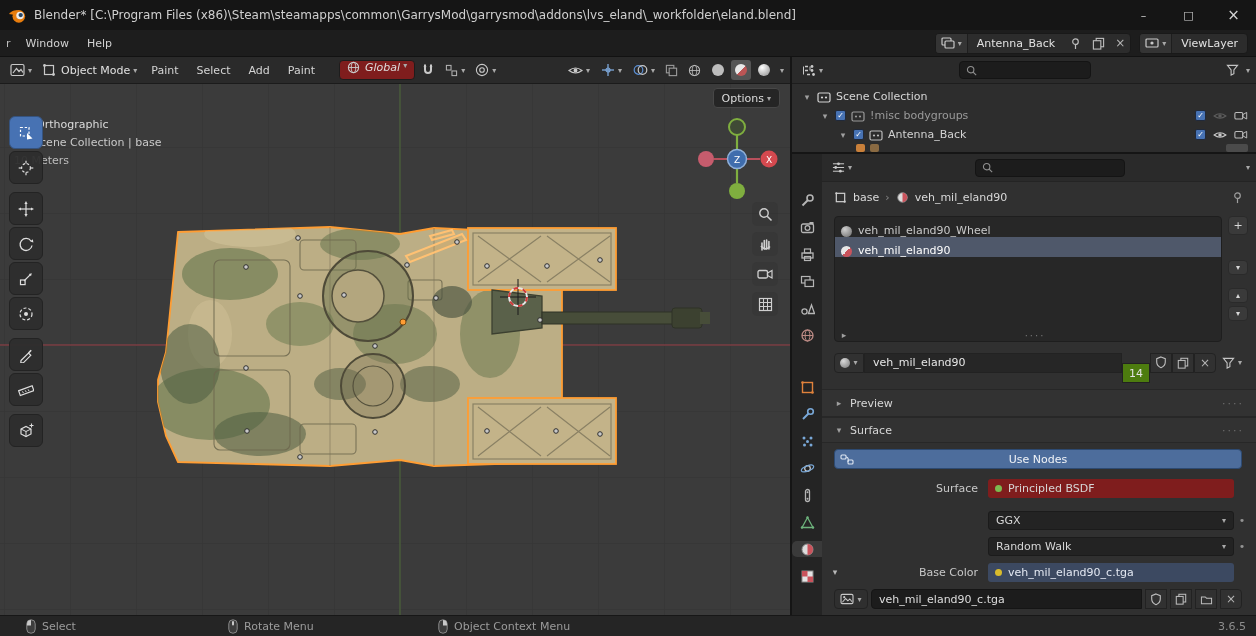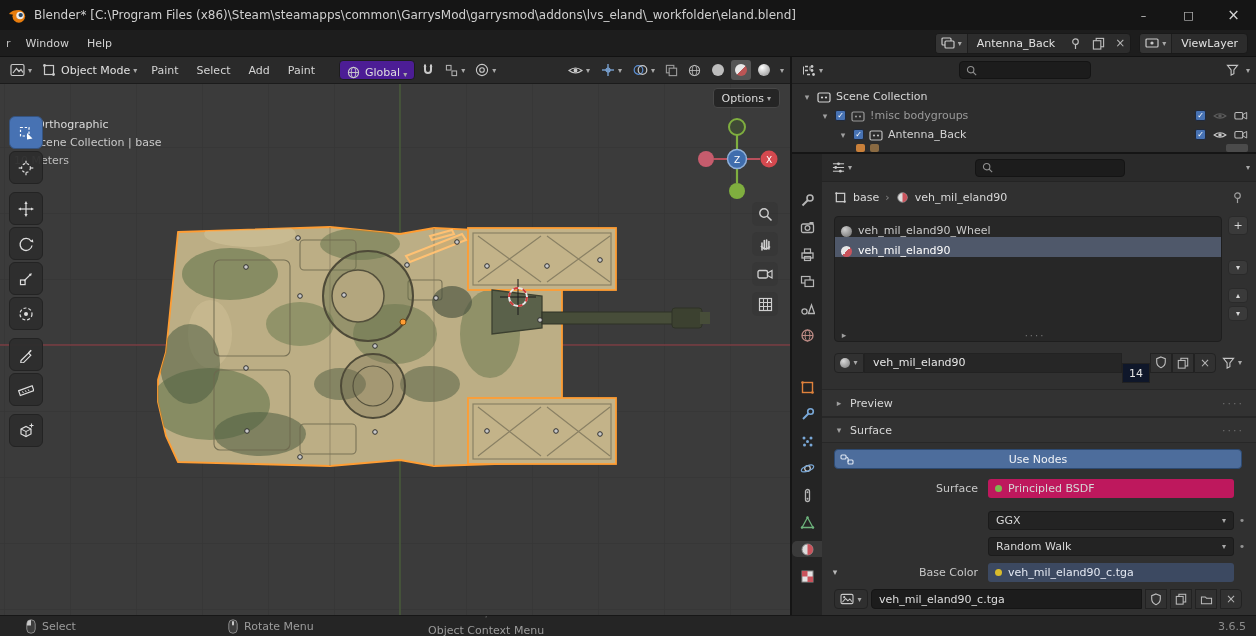--- a/index.html
+++ b/index.html
@@ -29,21 +29,21 @@
 .xseg{color:#b5b5b5;font-size:12px;}
 
 .content{flex:1 1 auto;display:flex;min-height:0;}
 .left{width:790px;display:flex;flex-direction:column;}
 .right{width:466px;display:flex;flex-direction:column;border-left:2px solid #151515;background:#303030;}
 
 .vp-header{flex:0 0 27px;background:#2a2a2a;border-bottom:1px solid #1b1b1b;display:flex;align-items:center;padding:0 6px;gap:2px;}
 .hdr-btn{display:flex;align-items:center;padding:0 4px;height:22px;border-radius:3px;}
 .hdr-menu{padding:0 8px;color:#d4d4d4;}
 .mode-dd span.mlabel{margin-left:5px;color:#e0e0e0;}
-.orient-dd{display:flex;align-items:flex-end;height:20px;background:#4c1d95;border:1px solid #1d1d1d;border-radius:4px;padding:0 7px;margin-left:14px;}
+.orient-dd{display:flex;align-items:flex-start;height:20px;background:#7f1d1d;border:1px solid #1d1d1d;border-radius:4px;padding:0 7px;margin-left:14px;font-style:italic;}
 .orient-dd .olabel{margin-left:5px;color:#dedede;}
 .hdr-right{margin-left:auto;display:flex;align-items:center;gap:3px;}
 .sphere{width:12px;height:12px;border-radius:50%;}
 .shade-btn{width:20px;height:20px;display:flex;align-items:center;justify-content:center;border-radius:3px;}
 .shade-btn.active{background:#555;}
 
 .viewport{position:relative;flex:1 1 auto;background:#3b3b3b;overflow:hidden;}
 .vp-overlay-text{position:absolute;left:14px;top:32px;line-height:18px;pointer-events:none;}
 .vp-overlay-text .l1{color:#dcdcdc;}
 .vp-overlay-text .l2{color:#c9c9c9;}
@@ -87,35 +87,35 @@
 .list-grip{position:absolute;bottom:0;left:0;right:0;height:12px;display:flex;align-items:center;}
 .grip-dots{color:#777;letter-spacing:2px;margin:0 auto;font-size:10px;}
 .slot-side{width:24px;display:flex;flex-direction:column;align-items:center;}
 .mini-btn{width:20px;height:19px;background:#3a3a3a;border:1px solid #2a2a2a;border-radius:4px;color:#d8d8d8;display:flex;align-items:center;justify-content:center;margin-bottom:3px;font-size:11px;}
 .mini-btn.small{height:15px;font-size:8px;}
 .id-row{flex:0 0 30px;display:flex;align-items:center;padding:0 14px 0 12px;gap:0;}
 .seg{height:20px;display:flex;align-items:center;justify-content:center;background:#313131;border:1px solid #222;}
 .seg.first{border-radius:4px 0 0 4px;}
 .seg.last{border-radius:0 4px 4px 0;}
 .namefield{flex:1;background:#262626;color:#e6e6e6;padding:0 8px;justify-content:flex-start;min-width:0;white-space:nowrap;overflow:hidden;}
-.users{width:28px;background:#0f172a;color:#e3e3e3;margin-top:21px;}
+.users{width:28px;background:#4d7c0f;color:#e3e3e3;margin-top:21px;}
 .iconbtn20{width:22px;}
 .filter-dd{margin-left:6px;display:flex;align-items:center;}
 .section-hd{display:flex;align-items:center;gap:6px;padding:0 12px;background:#323232;border-top:1px solid #272727;border-bottom:1px solid #272727;}
 .section-hd .grips{margin-left:auto;color:#6e6e6e;letter-spacing:2px;}
 .sec-preview{flex:0 0 28px;margin-top:6px;}
 .sec-surface{flex:0 0 26px;}
 .usenodes-row{flex:0 0 32px;display:flex;align-items:center;padding:0 14px 0 12px;}
 .usenodes-btn{flex:1;height:20px;background:#4d6d9c;border:1px solid #2d4a72;border-radius:4px;display:flex;align-items:center;justify-content:center;position:relative;color:#f0f3f7;}
 .usenodes-btn .left-ic{position:absolute;left:5px;top:3px;}
 .frow{flex:0 0 26px;display:flex;align-items:center;padding-right:6px;}
 .frow .capc{width:26px;text-align:center;color:#b8b8b8;font-size:9px;}
 .frow .lbl{width:140px;text-align:right;padding-right:10px;color:#c8c8c8;white-space:nowrap;}
 .frow .fld{flex:1;height:19px;border-radius:3px;display:flex;align-items:center;padding:0 7px;gap:6px;min-width:0;}
-.fld.plain{background:#be185d;}
+.fld.plain{background:#7f1d1d;}
 .fld.dd{background:#232323;border:1px solid #1b1b1b;}
 .fld.linked{background:#3c4961;color:#e3e8f2;}
 .fld .ddcaret{margin-left:auto;}
 .frow .dec{width:16px;text-align:center;color:#939393;}
 .dot{width:7px;height:7px;border-radius:50%;}
 .gap6{height:6px;flex:0 0 6px;}
 .img-row{flex:0 0 28px;display:flex;align-items:center;padding:0 14px 0 12px;gap:3px;}
 .img-icon-btn{width:34px;height:20px;background:#2f2f2f;border:1px solid #222;border-radius:4px;display:flex;align-items:center;justify-content:center;}
 .img-field{flex:1;height:20px;background:#1c1c1c;border:1px solid #151515;border-radius:4px 0 0 4px;display:flex;align-items:center;padding:0 7px;color:#dedede;white-space:nowrap;overflow:hidden;}
 
@@ -902,21 +902,21 @@
         </svg>
       <span>Select</span>
     </span>
     <span class="sb-hint" style="left:228px;">
       <svg width="10" height="15" viewBox="0 0 10 15">
           <rect x="0.8" y="0.8" width="8.4" height="13.4" rx="4" fill="#3d3d3d" stroke="#8a8a8a" stroke-width="1"></rect>
           <rect x="4" y="2" width="2" height="4.5" rx="1" fill="#c9c9c9"></rect>
         </svg>
       <span>Rotate Menu</span>
     </span>
-    <span class="sb-hint" style="left:428px;flex-direction:column;">
+    <span class="sb-hint" style="left:438px;">
       <svg width="10" height="15" viewBox="0 0 10 15">
           <rect x="0.8" y="0.8" width="8.4" height="13.4" rx="4" fill="#3d3d3d" stroke="#8a8a8a" stroke-width="1"></rect>
           <path d="M5,1 V6.5 H9 V4.8 A4.2,4 0 0 0 5,1 Z" fill="#c9c9c9"></path>
         </svg>
       <span>Object Context Menu</span>
     </span>
     <span class="sb-version">3.6.5</span>
   </div>
 
 </div>

